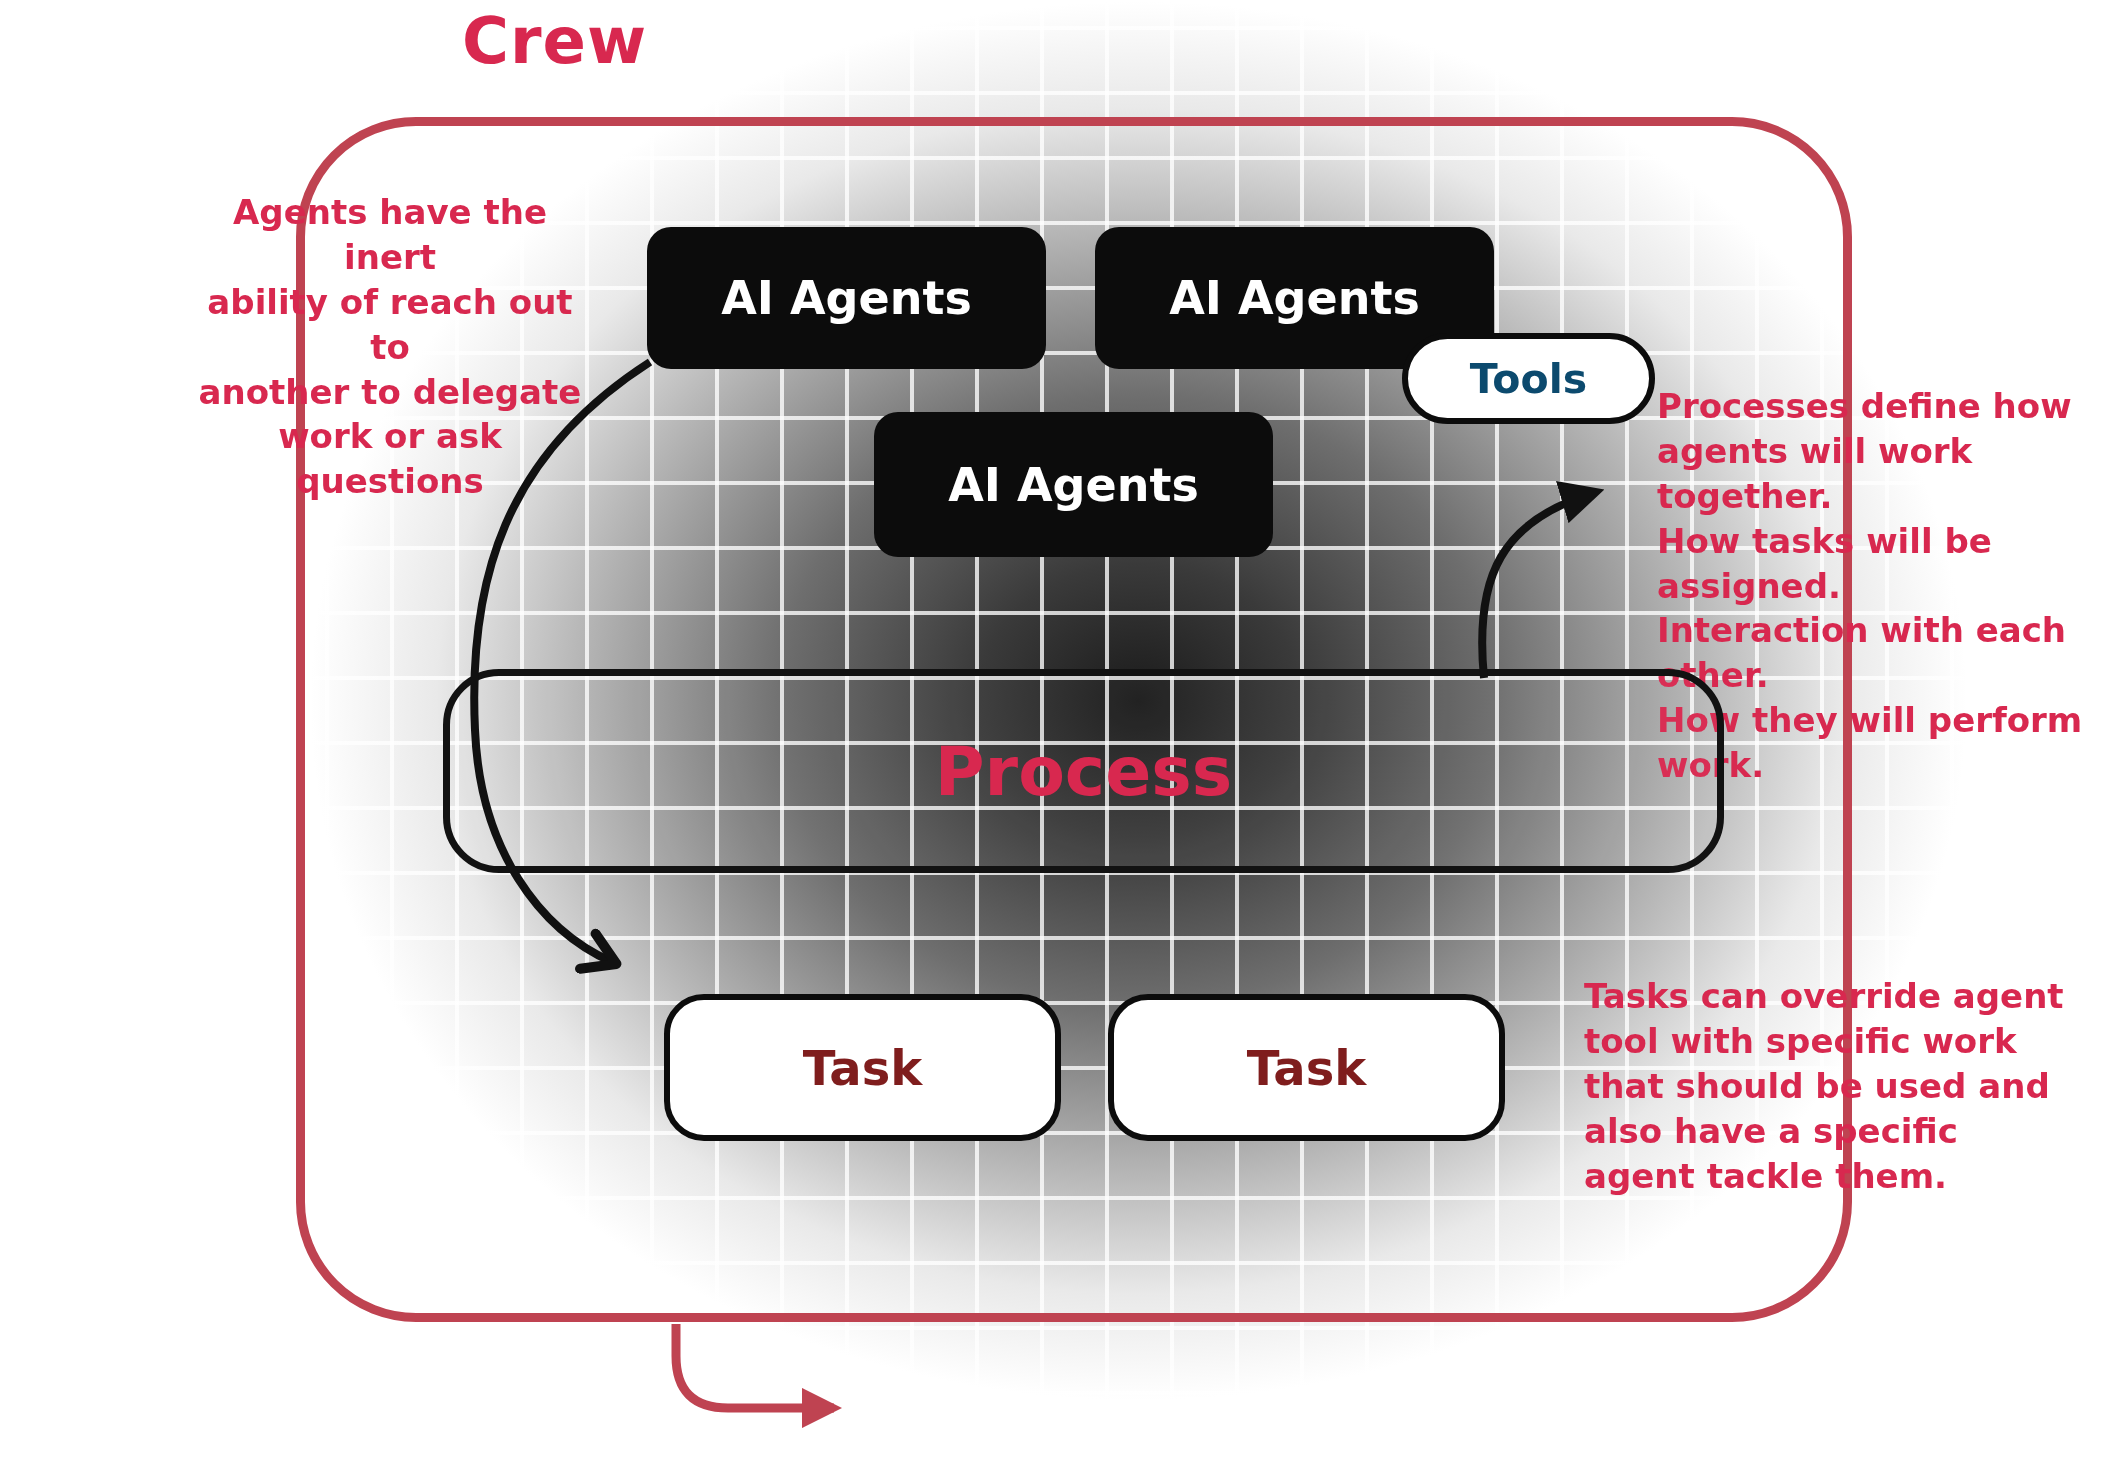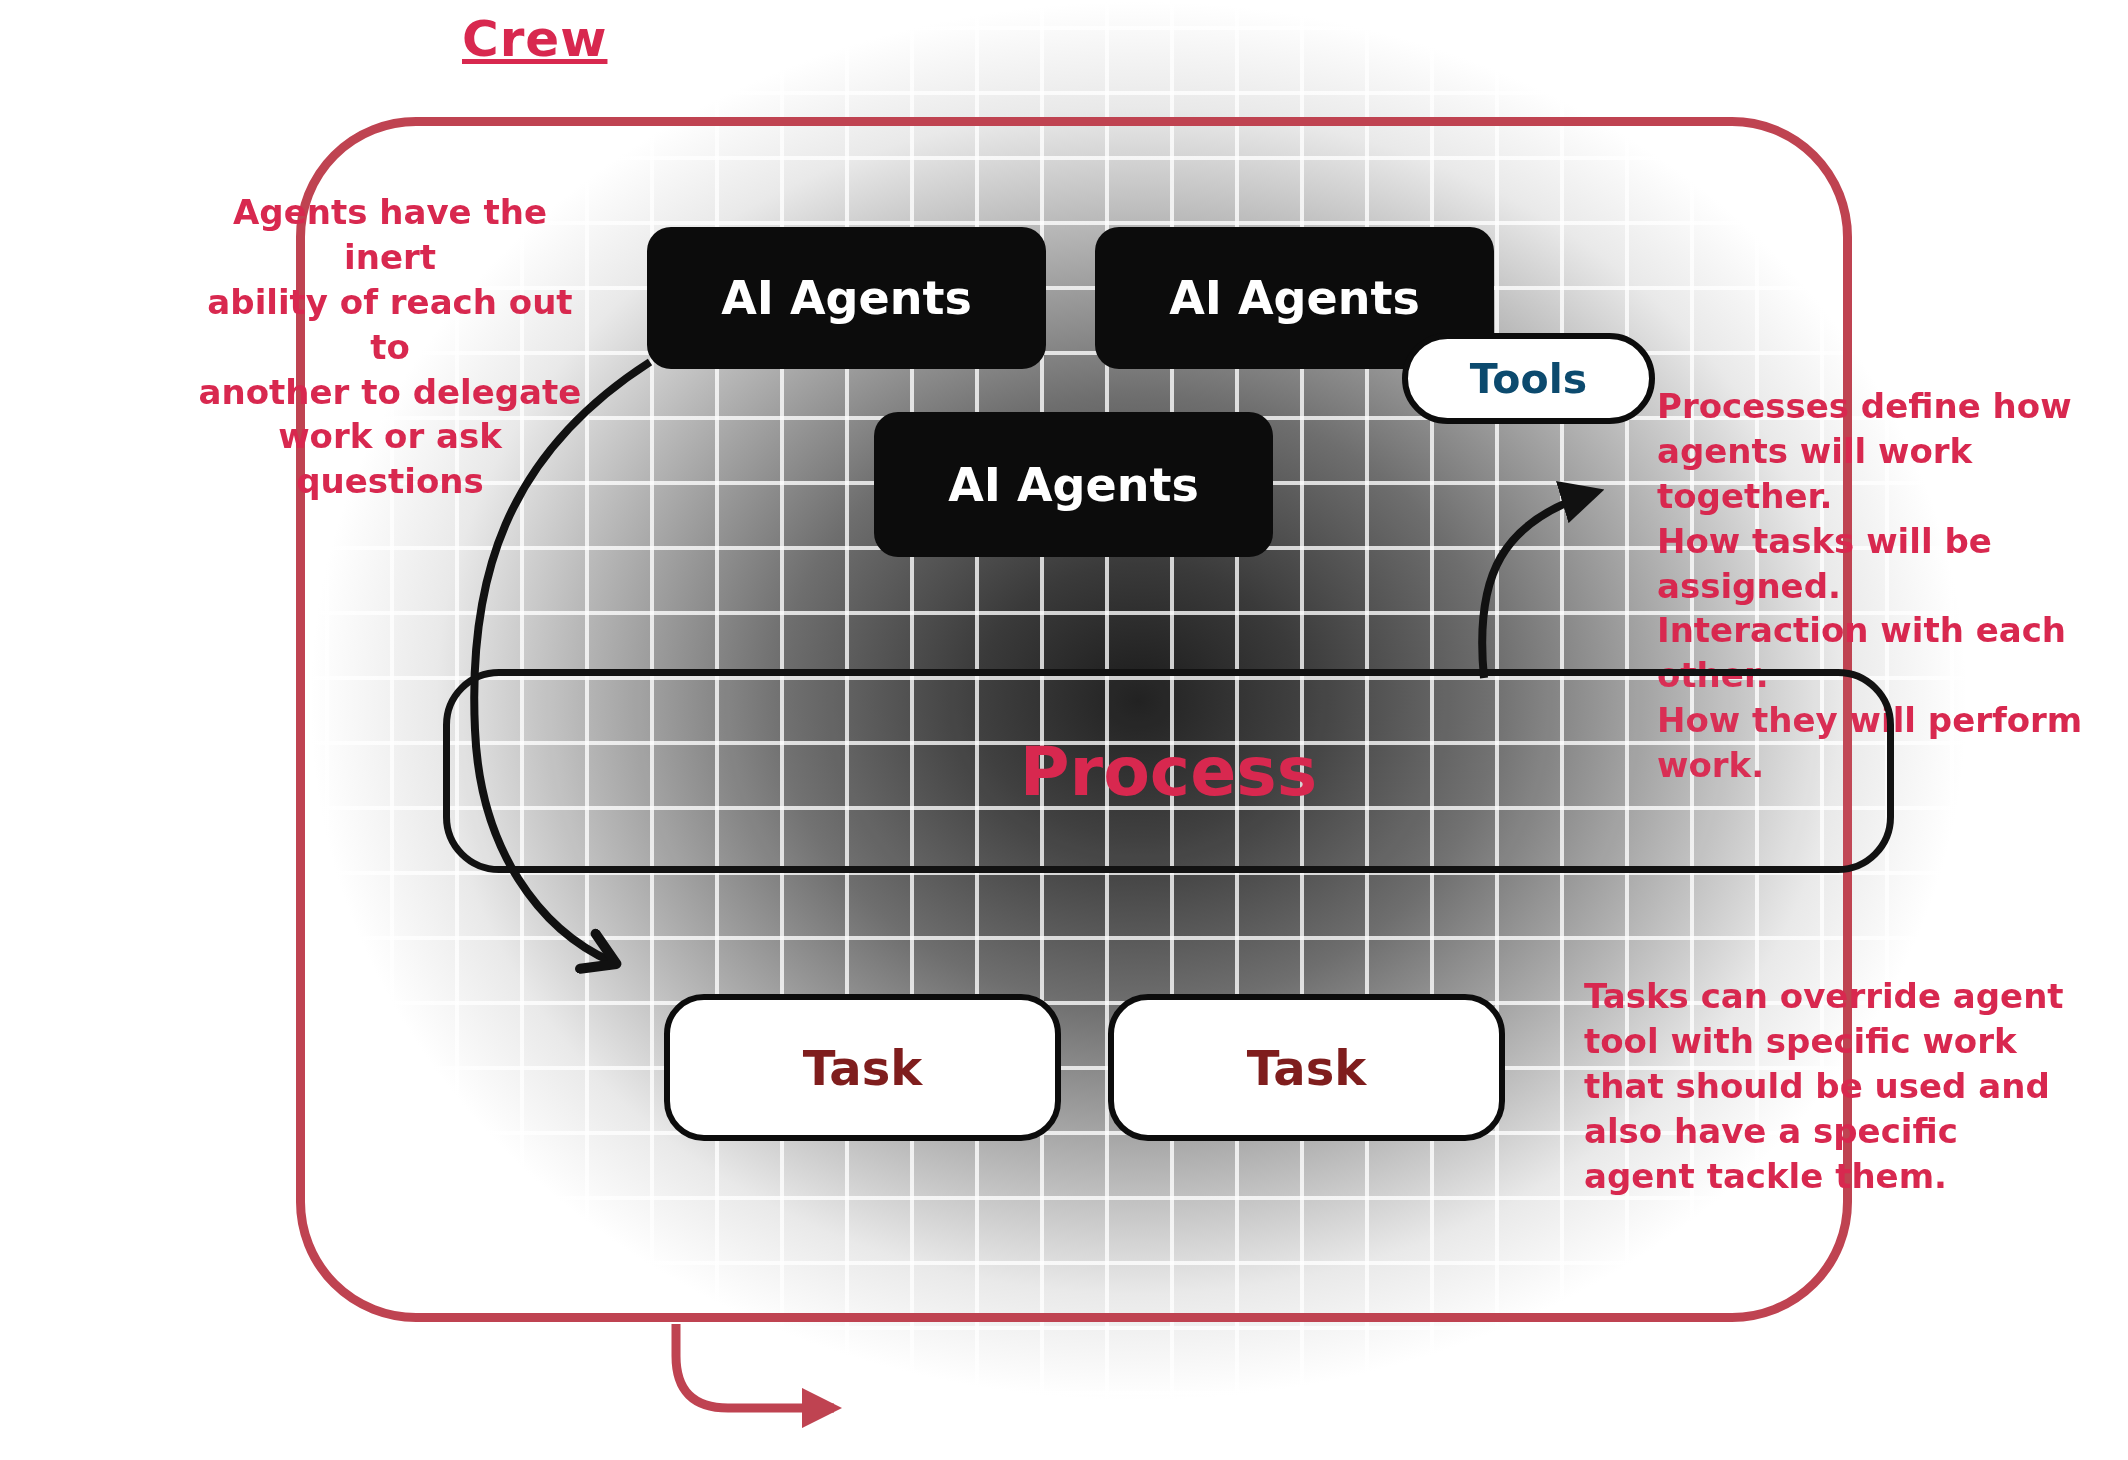--- a/index.html
+++ b/index.html
@@ -25,22 +25,22 @@
       radial-gradient(900px 760px at 53.5% 48%,
         #1b1b1b 0%, #3a3a3a 18%, #6e6e6e 40%, #b5b5b5 62%, #e9e9e9 78%, #ffffff 92%);
   }
 
   .crew-border{
     position:absolute;left:296px;top:117px;width:1556px;height:1205px;
     border:9px solid var(--crew-border);border-radius:120px;
     box-sizing:border-box;background:transparent;
   }
   .crew-title{
-    position:absolute;left:462px;top:10px;
-    font-size:50px;font-weight:bold;color:var(--accent);letter-spacing:1px;text-decoration:underline;
+    position:absolute;left:462px;top:4px;
+    font-size:64px;font-weight:bold;color:var(--accent);letter-spacing:1px;
   }
 
   .annotation{
     position:absolute;color:var(--accent);font-weight:bold;
     font-size:34px;line-height:1.32;white-space:pre-line;
   }
   .ann-left{left:190px;top:190px;width:400px;text-align:center;}
   .ann-right-top{left:1657px;top:384px;text-align:left;}
   .ann-right-bottom{left:1584px;top:974px;text-align:left;}
 
@@ -53,21 +53,21 @@
   }
   .ai1{left:647px;top:227px;width:399px;height:142px;}
   .ai2{left:1095px;top:227px;width:399px;height:142px;}
   .ai3{left:874px;top:412px;width:399px;height:145px;z-index:3;}
   .tools{
     left:1402px;top:333px;width:253px;height:91px;
     background:#ffffff;border:6px solid #0c0c0c;border-radius:46px;
     color:#0c4a6e;font-size:41px;z-index:4;
   }
   .process{
-    left:443px;top:669px;width:1451px;height:204px;
+    left:443px;top:669px;width:1281px;height:204px;
     border:7px solid #121212;border-radius:56px;
     background:rgba(255,255,255,0.03);
     color:var(--accent);font-size:68px;z-index:2;
   }
   .task{
     background:#ffffff;border:6px solid #0c0c0c;border-radius:40px;
     color:#7f1d1d;font-size:48px;z-index:3;
   }
   .task1{left:664px;top:994px;width:397px;height:147px;}
   .task2{left:1108px;top:994px;width:397px;height:147px;}

